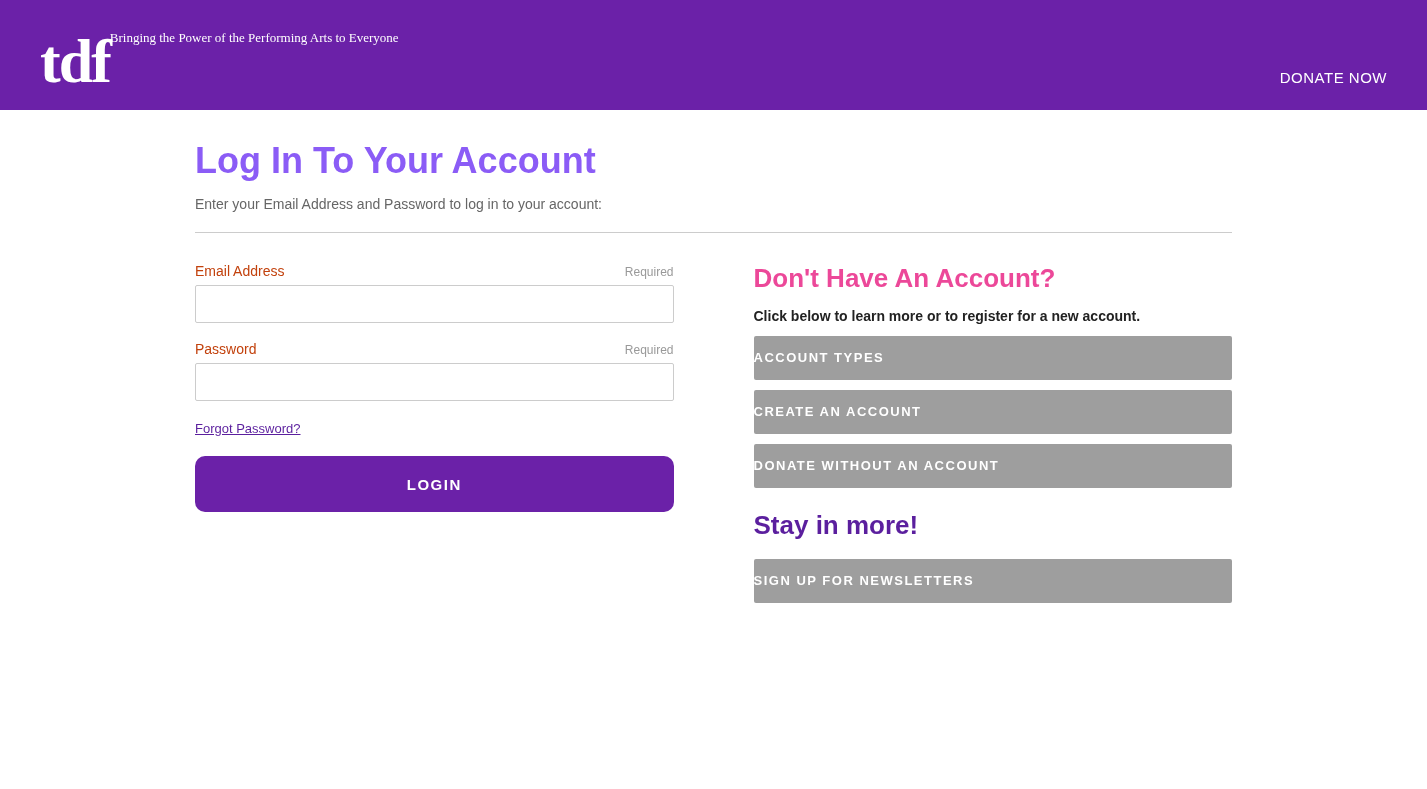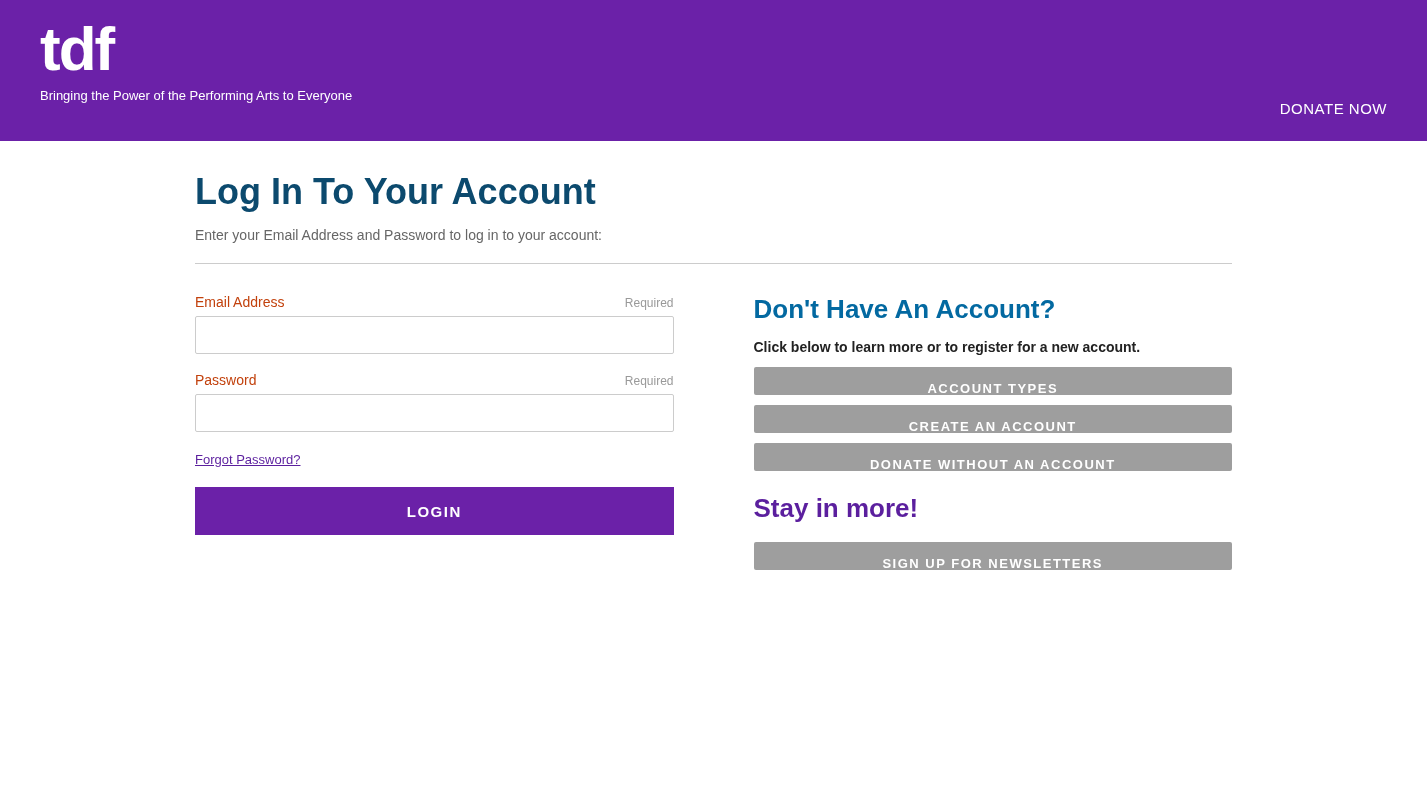--- a/index.html
+++ b/index.html
@@ -21,22 +21,23 @@
       background-color: #6b21a8;
       padding: 18px 40px 18px 40px;
       display: flex;
       align-items: flex-end;
       justify-content: space-between;
       min-height: 110px;
     }
 
     .header-left {
       display: flex;
-      flex-direction: column;
-      gap: 8px;
+      flex-direction: row;
+      gap: 0;
+      font-family: Liberation Serif, serif;
     }
 
     .logo-text {
       font-size: 62px;
       font-weight: 900;
       color: #fff;
       line-height: 1;
       letter-spacing: -2px;
     }
 
@@ -58,21 +59,21 @@
     }
 
     
     .main-content {
       padding: 30px 195px 40px 195px;
     }
 
     .page-title {
       font-size: 36px;
       font-weight: 700;
-      color: #0c4a6e;
+      color: #8b5cf6;
       margin-bottom: 14px;
     }
 
     .page-subtitle {
       font-size: 14px;
       color: #666;
       margin-bottom: 20px;
     }
 
     .divider {
@@ -138,62 +139,62 @@
       font-size: 13px;
       color: #5b1f9e;
       text-decoration: underline;
       cursor: pointer;
       display: inline-block;
       margin-bottom: 20px;
     }
 
     .login-button {
       width: 100%;
-      height: 48px;
+      height: 56px;
       background-color: #6b21a8;
       color: #fff;
       font-size: 15px;
       font-weight: 700;
       letter-spacing: 1.5px;
       border: none;
-      border-radius: 0;
+      border-radius: 10px;
       cursor: pointer;
       text-transform: uppercase;
     }
 
     
     .right-section-title {
       font-size: 26px;
       font-weight: 600;
-      color: #0369a1;
+      color: #ec4899;
       margin-bottom: 14px;
     }
 
     .right-subtitle {
       font-size: 14px;
       font-weight: 700;
       color: #222;
       margin-bottom: 12px;
     }
 
     .grey-button {
       display: block;
       width: 100%;
-      height: 28px;
+      height: 44px;
       background-color: #9e9e9e;
       color: #fff;
       font-size: 13px;
       font-weight: 700;
       letter-spacing: 1.5px;
       border: none;
       border-radius: 2px;
       cursor: pointer;
       text-transform: uppercase;
       margin-bottom: 10px;
-      text-align: center;
+      text-align: left;
       line-height: 44px;
     }
 
     .stay-in-touch-title {
       font-size: 26px;
       font-weight: 600;
       color: #5b1f9e;
       margin-top: 22px;
       margin-bottom: 18px;
     }

